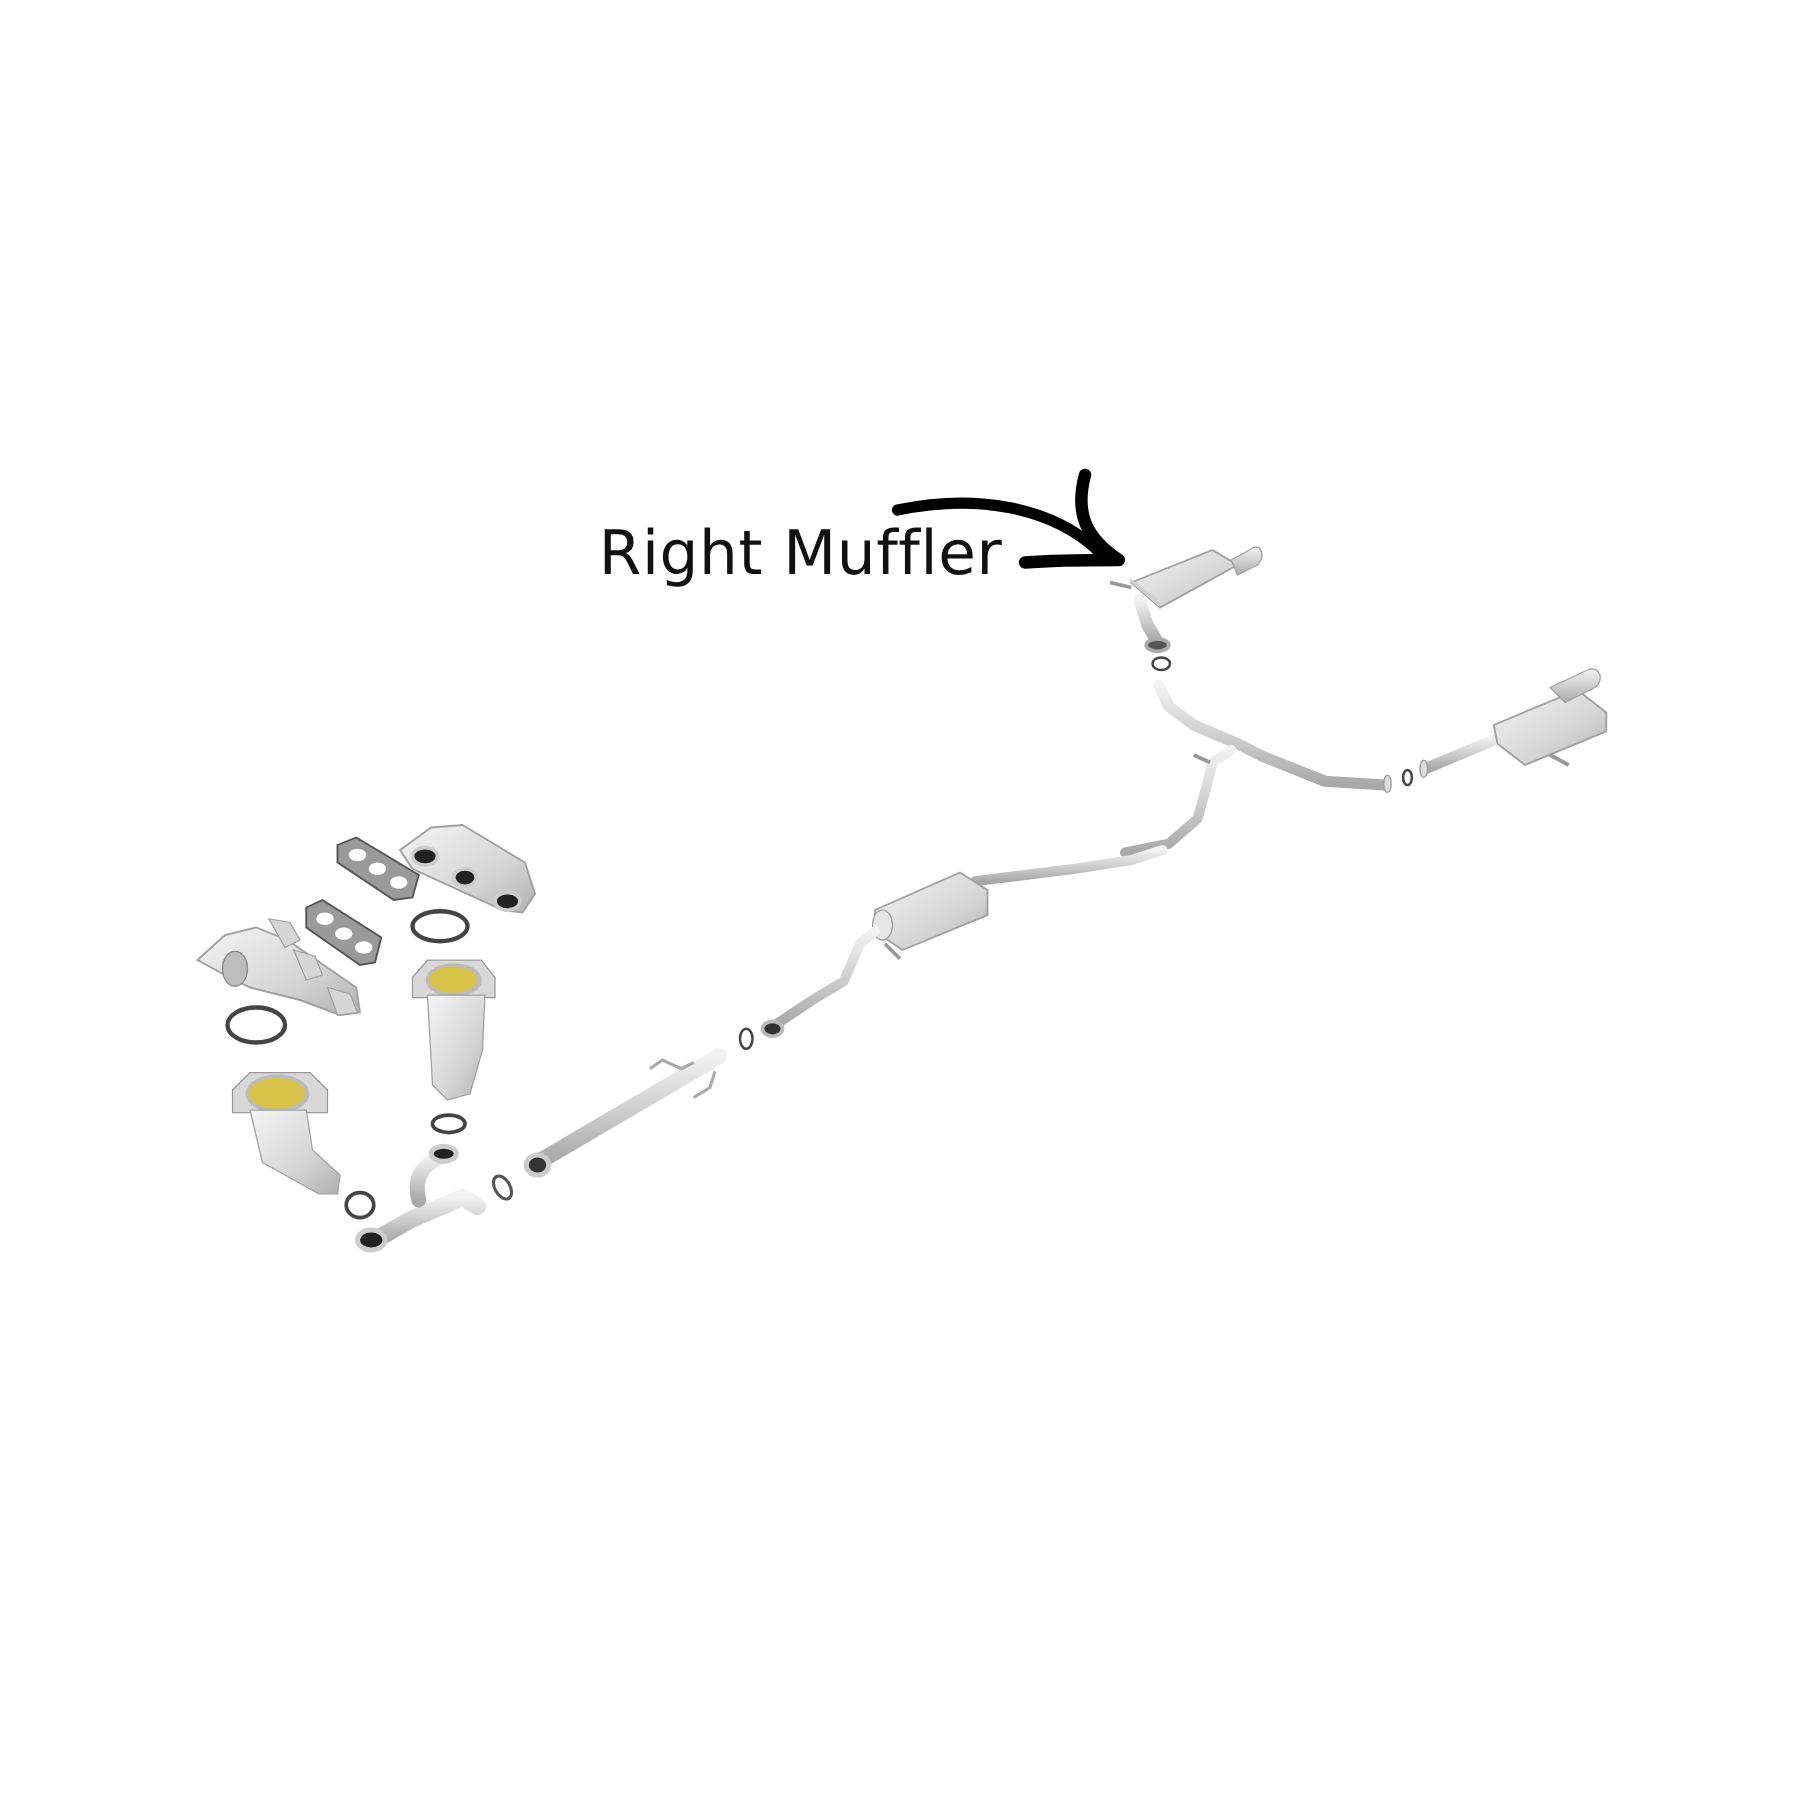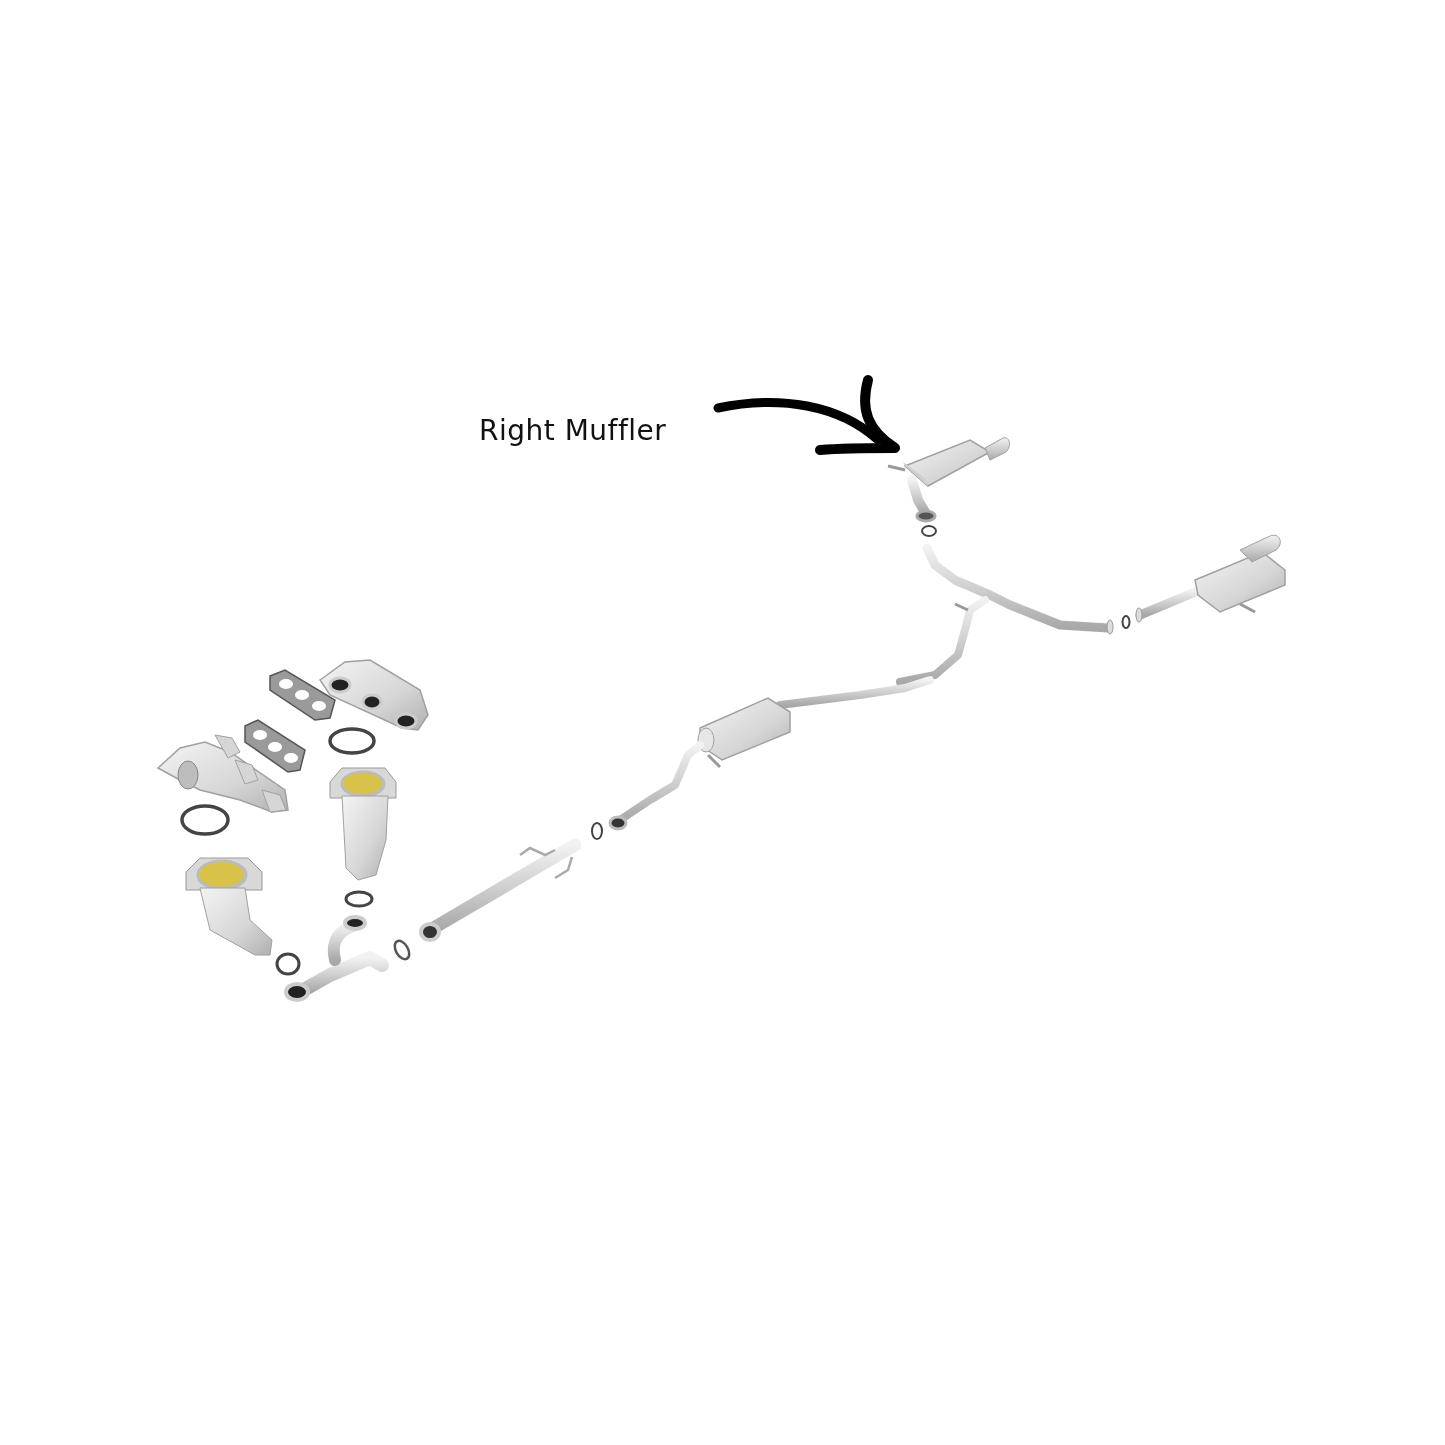--- a/index.html
+++ b/index.html
@@ -1,21 +1,21 @@
 <!DOCTYPE html>
 <html><head>
   <meta charset="utf-8">
   <style>
     html, body { margin: 0; padding: 0; background: #ffffff; }
     body { width: 1445px; height: 1445px; position: relative; overflow: hidden; font-family: "DejaVu Sans", sans-serif; }
     .canvas { position: absolute; left: 0; top: 0; width: 1445px; height: 1445px; }
     .label {
       position: absolute; left: 479px; top: 414px;
       font-family: "DejaVu Sans", sans-serif;
-      font-size: 28px; color: #111111; letter-spacing: 0.5px; white-space: nowrap;
+      font-size: 49px; color: #111111; letter-spacing: 0.5px; white-space: nowrap;
     }
     svg { position: absolute; left: 0; top: 0; }
   </style>
 </head>
 <body>
 
 <div class="canvas">
 
   <svg width="1445" height="1445" viewBox="0 0 1445 1445">
     <defs>

